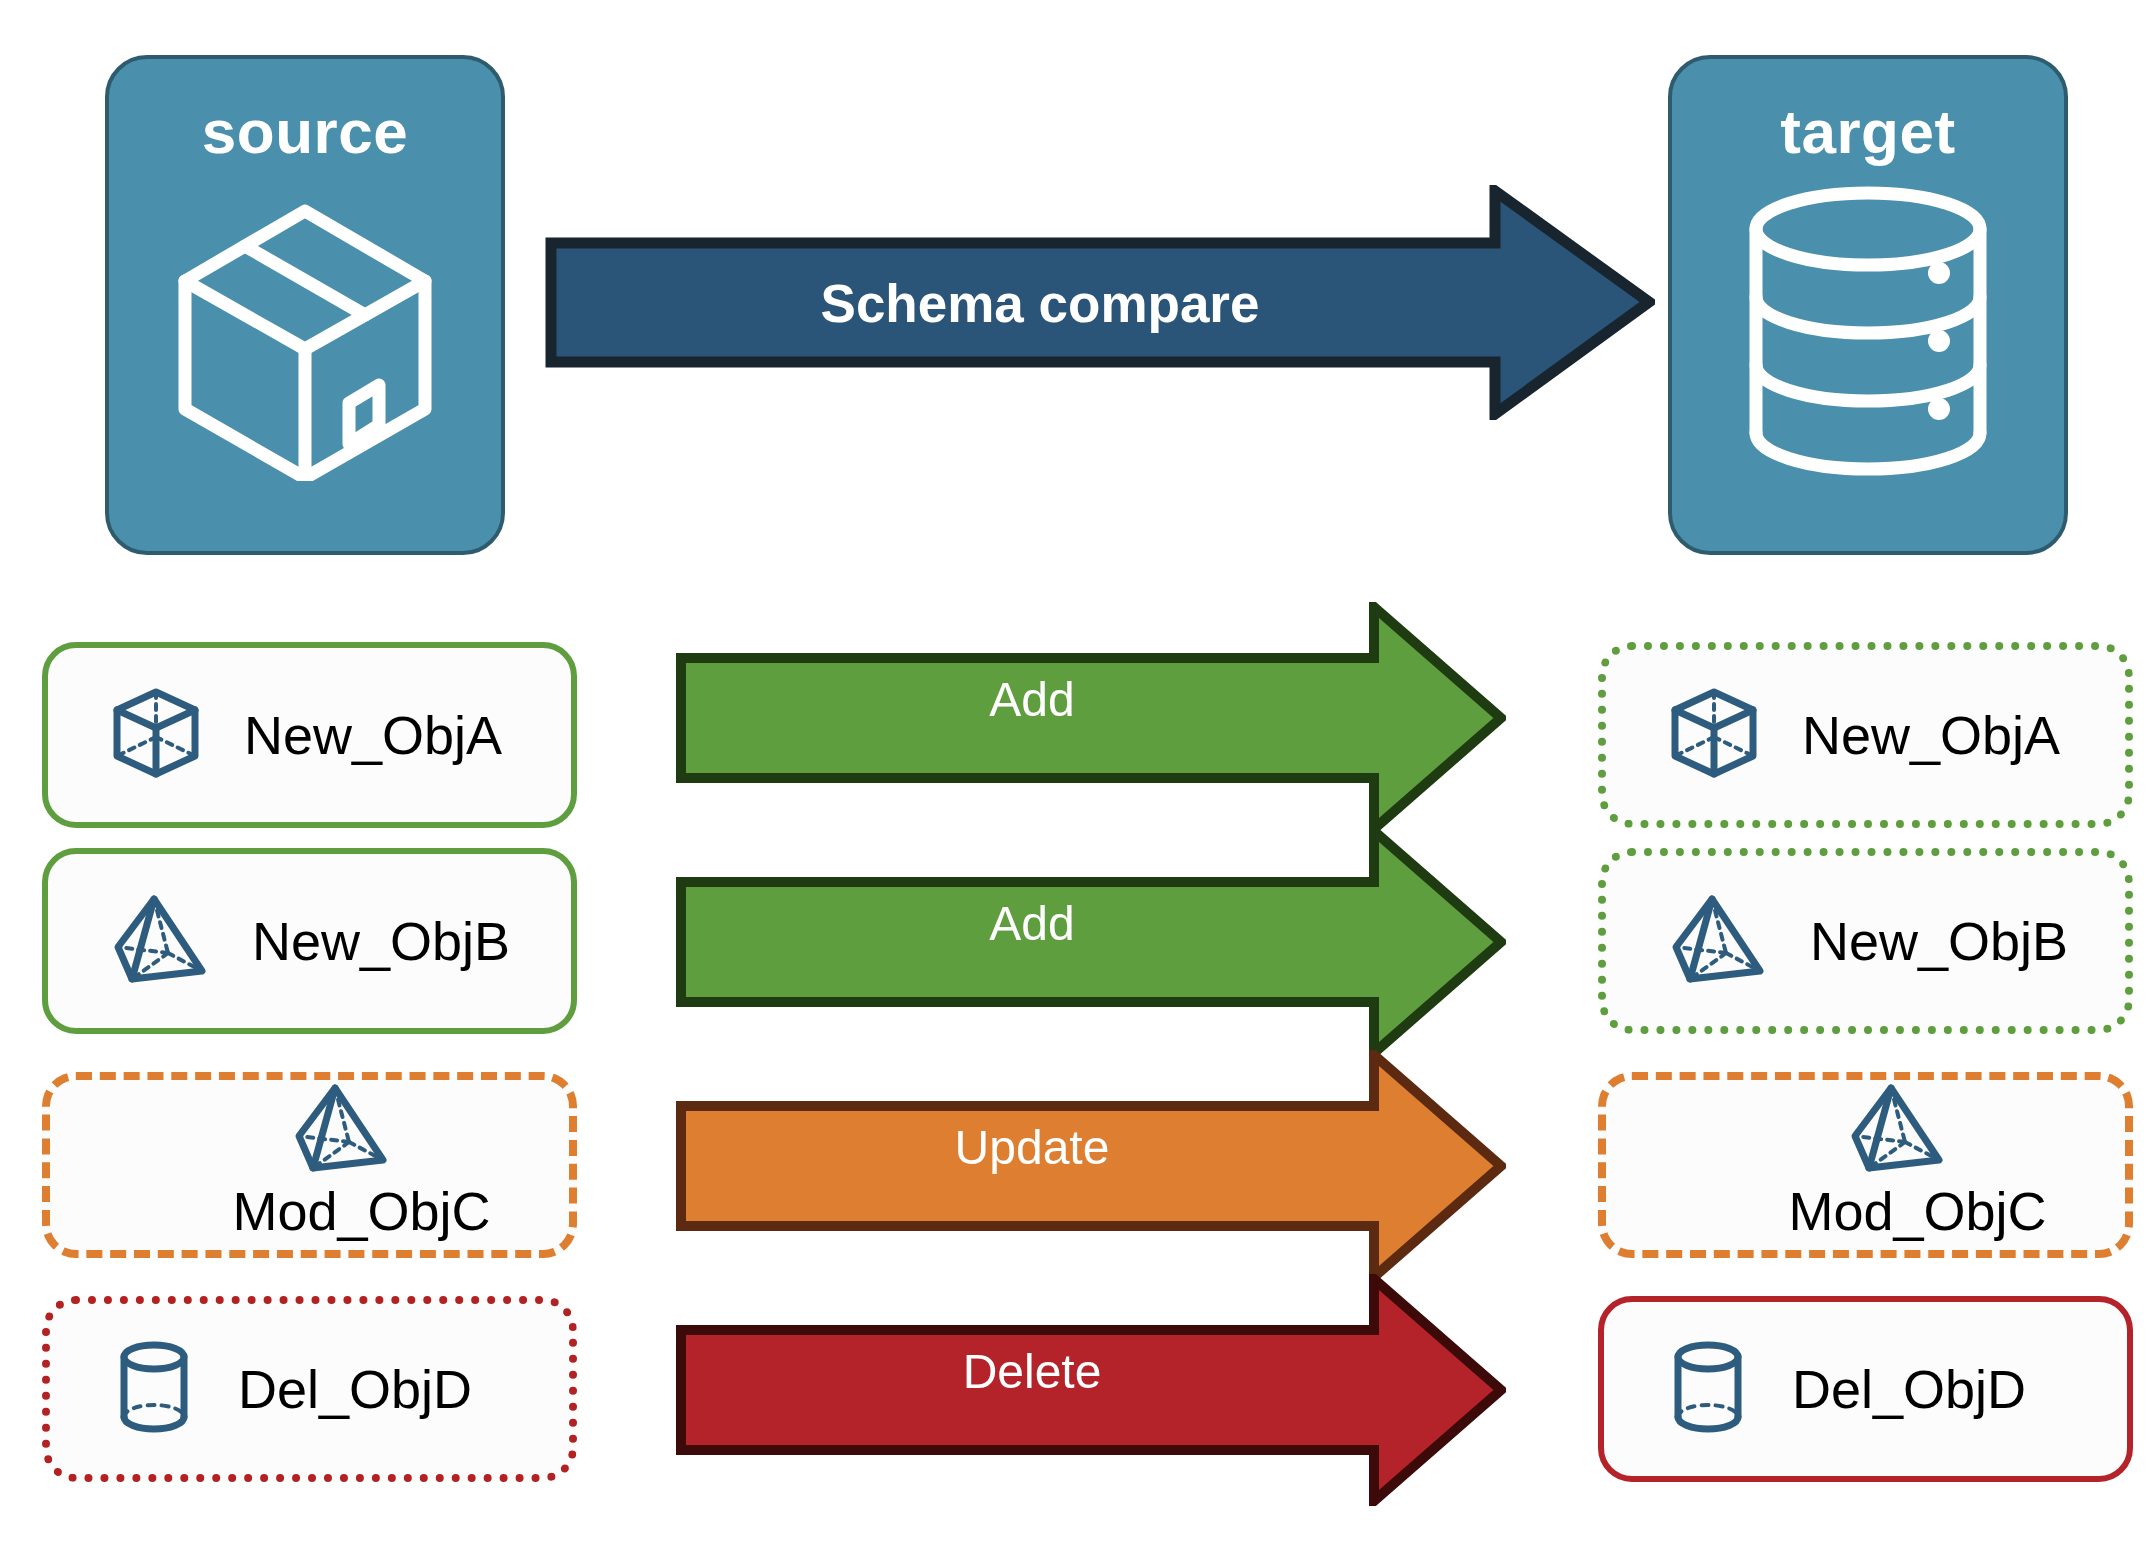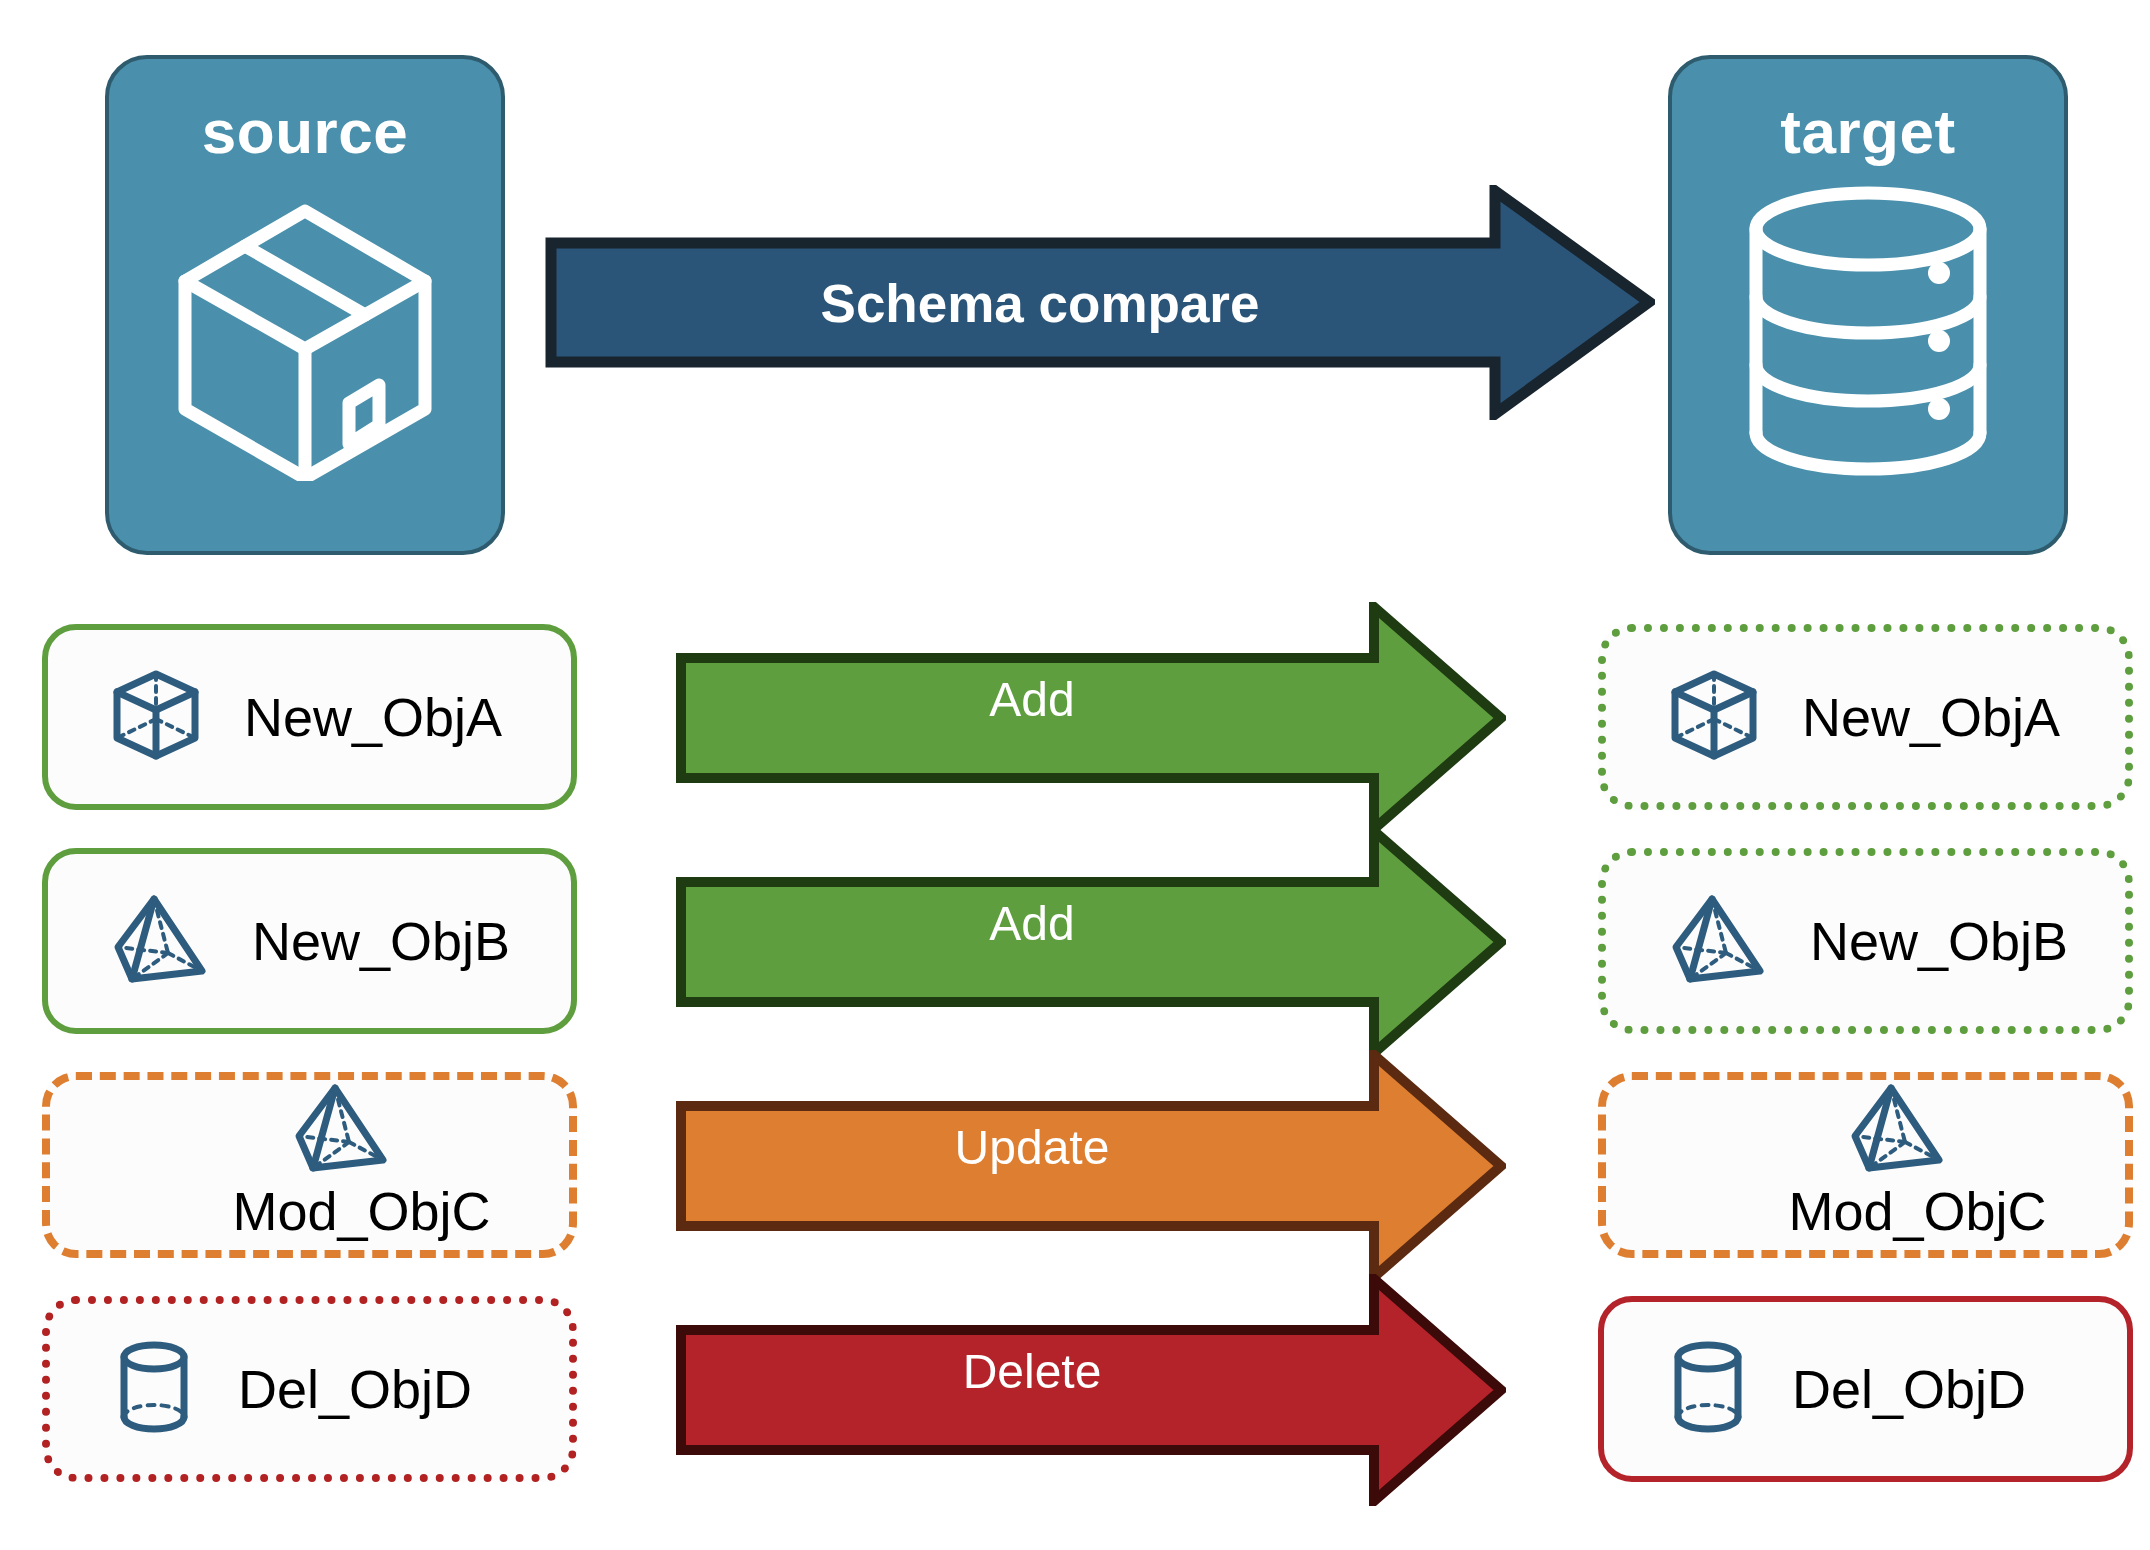--- a/index.html
+++ b/index.html
@@ -95,21 +95,21 @@
   .bd-solid-green  { border: 6px solid #5E9E3E; }
   .bd-dotted-green { border: 8px dotted #5E9E3E; }
   .bd-dashed-orange{ border: 8px dashed #DD7E30; }
   .bd-dotted-red   { border: 8px dotted #B22222; }
   .bd-solid-red    { border: 6px solid #B5232A; }
 
   .left-col  { left: 42px; }
   .right-col { left: 1598px; }
 
   
-  .row1 { top: 624px; }
+  .row1 { top: 642px; }
   .row2 { top: 848px; }
   .row3 { top: 1072px; flex-direction: column; }
   .row4 { top: 1296px; }
 
   
   .action-arrow {
     position: absolute;
     left: 676px;
     width: 830px;
     height: 232px;

